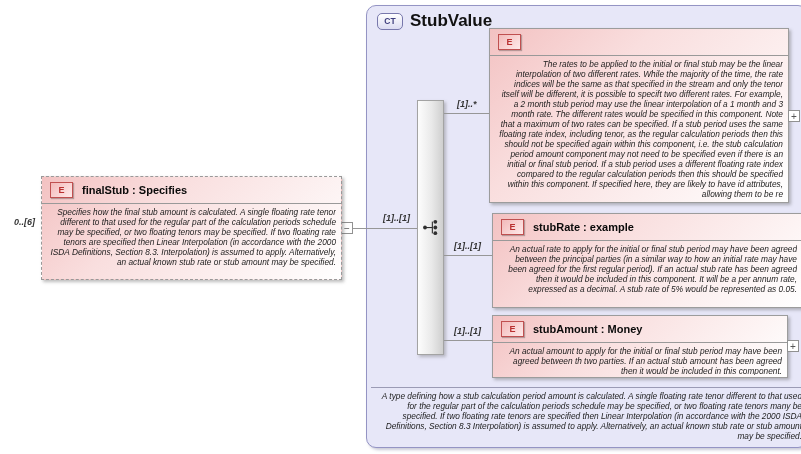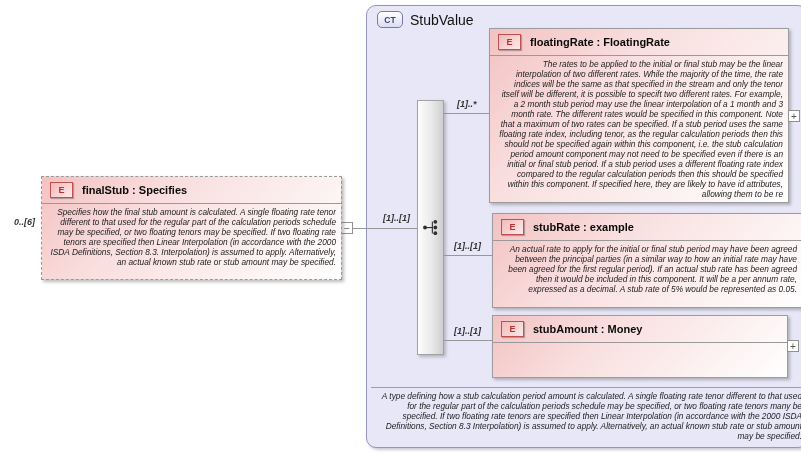--- a/index.html
+++ b/index.html
@@ -8,21 +8,21 @@
 
   
   .ct-container{position:absolute;left:355px;top:5px;width:440px;height:441px;
     background:#E7E7F8;border:1.5px solid #9494C4;border-radius:10px;
     box-shadow:2px 2px 3px rgba(100,100,140,.35);}
   .ct-header{position:absolute;left:10px;top:5px;display:flex;align-items:center;gap:7px;}
   .ct-icon{display:inline-flex;align-items:center;justify-content:center;
     width:24px;height:15px;border:1px solid #7878AC;border-radius:5px;
     background:linear-gradient(180deg,#ffffff,#dcdcf2);
     font-size:8.5px;font-weight:bold;color:#3E3E7E;}
-  .ct-title{font-size:14px;font-weight:normal;color:#111;}
+  .ct-title{font-size:17px;font-weight:bold;color:#111;}
 
   
   .ebox{position:absolute;background:linear-gradient(135deg,#F3C2C2 0%,#F9DEDE 35%,#ffffff 100%);
     border:1px solid #9C9C9C;box-shadow:2px 2px 3px rgba(90,90,90,.4);box-sizing:border-box;}
   .ebox.dashed{border:1px dashed #999;}
   .ebox-header{position:absolute;left:0;top:0;right:0;height:26px;display:flex;
     align-items:center;gap:9px;padding-left:8px;}
   .e-icon{display:inline-flex;align-items:center;justify-content:center;flex:0 0 auto;
     width:21px;height:14px;border:1px solid #C05050;
     background:linear-gradient(135deg,#F2B9B9,#FFEAEA);
@@ -95,21 +95,20 @@
       <span class="e-icon">E</span>
       <span class="ebox-title">finalStub : Specifies</span>
     </div>
     <div class="sep"></div>
     <div class="desc">Specifies how the final stub amount is calculated. A single floating rate tenor different to that used for the regular part of the calculation periods schedule may be specified, or two floating tenors may be specified. If two floating rate tenors are specified then Linear Interpolation (in accordance with the 2000 ISDA Definitions, Section 8.3. Interpolation) is assumed to apply. Alternatively, an actual known stub rate or stub amount may be specified.</div>
   </div>
 
   <div class="ebox" style="left:478px;top:28px;width:300px;height:175px;">
     <div class="ebox-header">
       <span class="e-icon">E</span>
-      <span class="ebox-title">floatingRate : FloatingRate</span>
     </div>
     <div class="sep"></div>
     <div class="desc">The rates to be applied to the initial or final stub may be the linear interpolation of two different rates. While the majority of the time, the rate indices will be the same as that specified in the stream and only the tenor itself will be different, it is possible to specift two different rates. For example, a 2 month stub period may use the linear interpolation of a 1 month and 3 month rate. The different rates would be specified in this component. Note that a maximum of two rates can be specified. If a stub period uses the same floating rate index, including tenor, as the regular calculation periods then this should not be specified again within this component, i.e. the stub calculation period amount component may not need to be specified even if there is an initial or final stub period. If a stub period uses a different floating rate index compared to the regular calculation periods then this should be specified within this component. If specified here, they are likely to have id attributes, allowing them to be re</div>
   </div>
   <div class="togglebox" style="left:777px;top:110px;">
     <span>+</span>
   </div>
 
   <div class="ebox" style="left:481px;top:213px;width:311px;height:95px;">
     <div class="ebox-header">
@@ -119,18 +118,19 @@
     <div class="sep"></div>
     <div class="desc">An actual rate to apply for the initial or final stub period may have been agreed between the principal parties (in a similar way to how an initial rate may have been agreed for the first regular period). If an actual stub rate has been agreed then it would be included in this component. It will be a per annum rate, expressed as a decimal. A stub rate of 5% would be represented as 0.05.</div>
   </div>
 
   <div class="ebox" style="left:481px;top:315px;width:296px;height:63px;">
     <div class="ebox-header">
       <span class="e-icon">E</span>
       <span class="ebox-title">stubAmount : Money</span>
     </div>
     <div class="sep"></div>
+    <div class="desc">An actual amount to apply for the initial or final stub period may have been agreed between th two parties. If an actual stub amount has been agreed then it would be included in this component.</div>
   </div>
   <div class="togglebox" style="left:776px;top:340px;">
     <span>+</span>
   </div>
 
 </div>
 
 </body></html>

